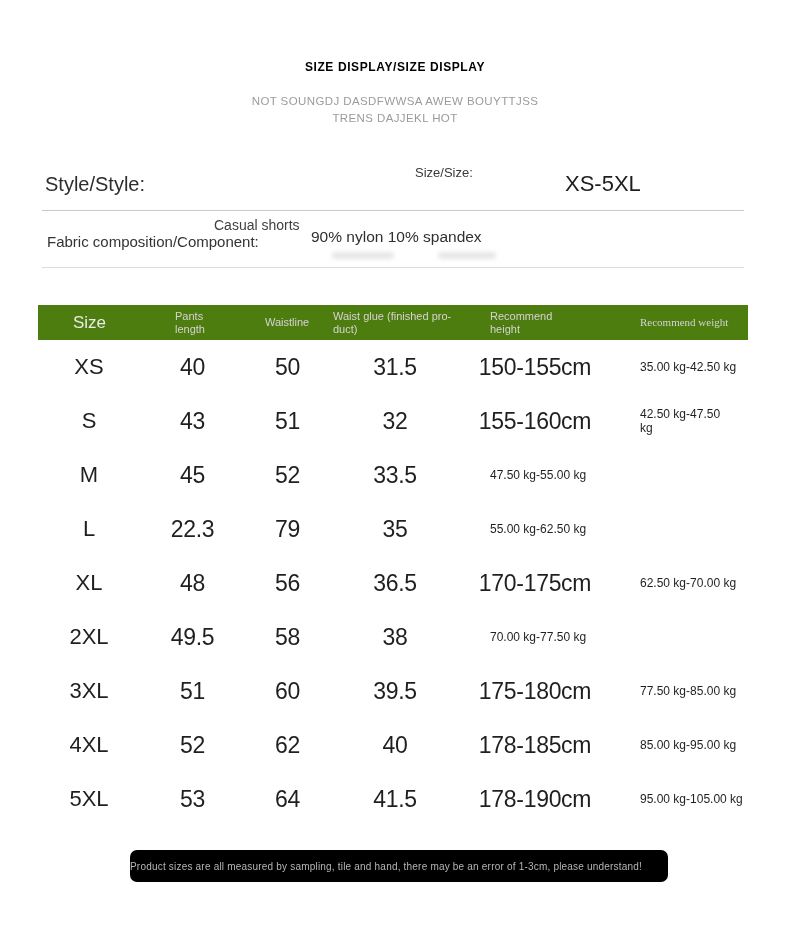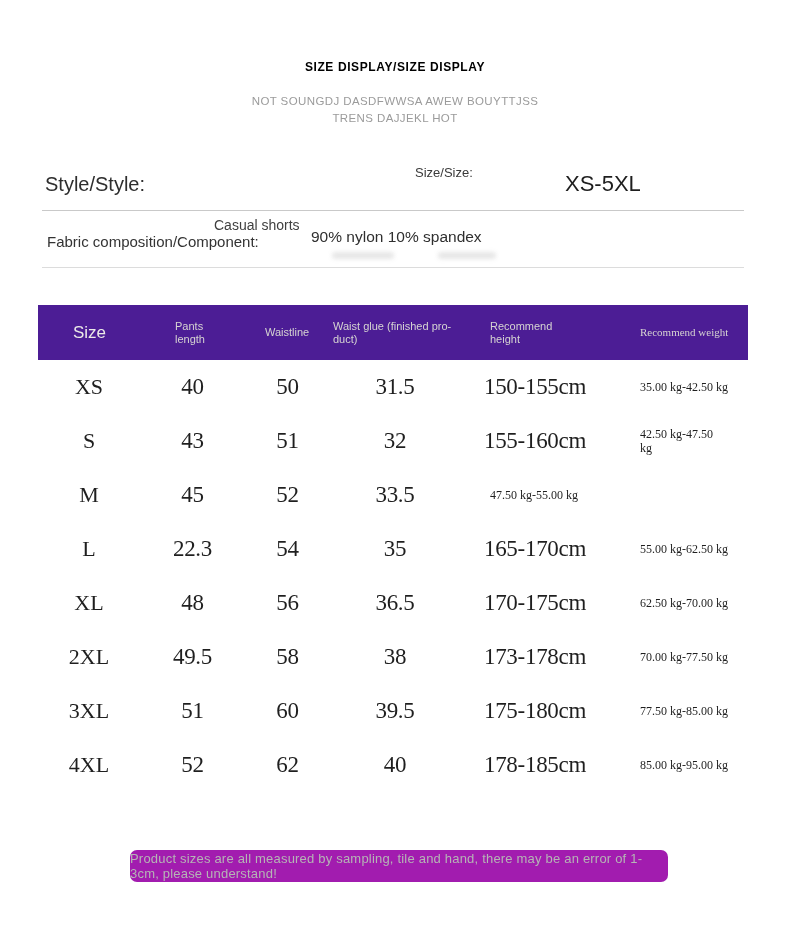--- a/index.html
+++ b/index.html
@@ -53,38 +53,37 @@
   .divider-2     { position: absolute; top: 267px; left: 42px; width: 702px; height: 1px; background: #dcdcdc; }
 
   
   .table {
     position: absolute;
     top: 305px; left: 38px;
     width: 710px;
   }
   .thead {
     display: flex;
-    height: 55px;
-    background: #4c1d95;
+    height: 35px;
+    background: #4d7c0f;
     align-items: center;
   }
   .hcell {
     color: #d6d4d2;
     font-size: 11px;
     line-height: 12.5px;
     white-space: pre-line;
     text-align: left;
   }
   .hcell.c0 { font-size: 17px; color: #eceae8; line-height: 18px; }
 
   .trow {
     display: flex;
     height: 54px;
     align-items: center;
-    font-family: Liberation Serif, serif;
   }
   .cell {
     color: #1f1f1f;
     text-align: center;
     white-space: pre-line;
   }
   .cell.c0 { font-size: 22px; }
   .cell.c1, .cell.c2, .cell.c3 { font-size: 23px; letter-spacing: -0.3px; }
   .cell.c4 { font-size: 23px; letter-spacing: -0.3px; }
   .cell.c5 { font-size: 12px; text-align: left; line-height: 14px; }
@@ -102,26 +101,26 @@
   .hcell.c3 { padding-left: 3px;  }
   .hcell.c4 { padding-left: 30px; }
   .hcell.c5 { padding-left: 30px; font-family: Liberation Serif, serif; }
   .cell.c5  { padding-left: 30px; }
 
   
   .footer-note {
     position: absolute;
     top: 850px; left: 130px;
     width: 538px; height: 32px;
-    background: #a21caf;
+    background: #000000;
     border-radius: 7px;
     display: flex;
     align-items: center;
-    justify-content: center;
-    font-size: 13px;
+    justify-content: flex-start;
+    font-size: 10px;
     letter-spacing: 0.2px;
     color: #b5b5b5;
   }
 </style>
 </head>
 <body>
 
 <div class="page">
 
   <div class="title">SIZE DISPLAY/SIZE DISPLAY</div>
@@ -175,57 +174,63 @@
         <div class="trow">
           <div class="cell c0">M</div>
           <div class="cell c1">45</div>
           <div class="cell c2">52</div>
           <div class="cell c3">33.5</div>
           <div class="cell c5">47.50 kg-55.00 kg</div>
         </div>
         <div class="trow">
           <div class="cell c0">L</div>
           <div class="cell c1">22.3</div>
-          <div class="cell c2">54</div>
+          <div class="cell c2">79</div>
           <div class="cell c3">35</div>
-          <div class="cell c4">165-170cm</div>
           <div class="cell c5">55.00 kg-62.50 kg</div>
         </div>
         <div class="trow">
           <div class="cell c0">XL</div>
           <div class="cell c1">48</div>
           <div class="cell c2">56</div>
           <div class="cell c3">36.5</div>
           <div class="cell c4">170-175cm</div>
           <div class="cell c5">62.50 kg-70.00 kg</div>
         </div>
         <div class="trow">
           <div class="cell c0">2XL</div>
           <div class="cell c1">49.5</div>
           <div class="cell c2">58</div>
           <div class="cell c3">38</div>
-          <div class="cell c4">173-178cm</div>
           <div class="cell c5">70.00 kg-77.50 kg</div>
         </div>
         <div class="trow">
           <div class="cell c0">3XL</div>
           <div class="cell c1">51</div>
           <div class="cell c2">60</div>
           <div class="cell c3">39.5</div>
           <div class="cell c4">175-180cm</div>
           <div class="cell c5">77.50 kg-85.00 kg</div>
         </div>
         <div class="trow">
           <div class="cell c0">4XL</div>
           <div class="cell c1">52</div>
           <div class="cell c2">62</div>
           <div class="cell c3">40</div>
           <div class="cell c4">178-185cm</div>
           <div class="cell c5">85.00 kg-95.00 kg</div>
         </div>
+        <div class="trow">
+          <div class="cell c0">5XL</div>
+          <div class="cell c1">53</div>
+          <div class="cell c2">64</div>
+          <div class="cell c3">41.5</div>
+          <div class="cell c4">178-190cm</div>
+          <div class="cell c5">95.00 kg-105.00 kg</div>
+        </div>
       </div>
   </div>
 
   <div class="footer-note">
     <span>Product sizes are all measured by sampling, tile and hand, there may be an error of 1-3cm, please understand!</span>
   </div>
 
 </div>
 
 </body></html>

